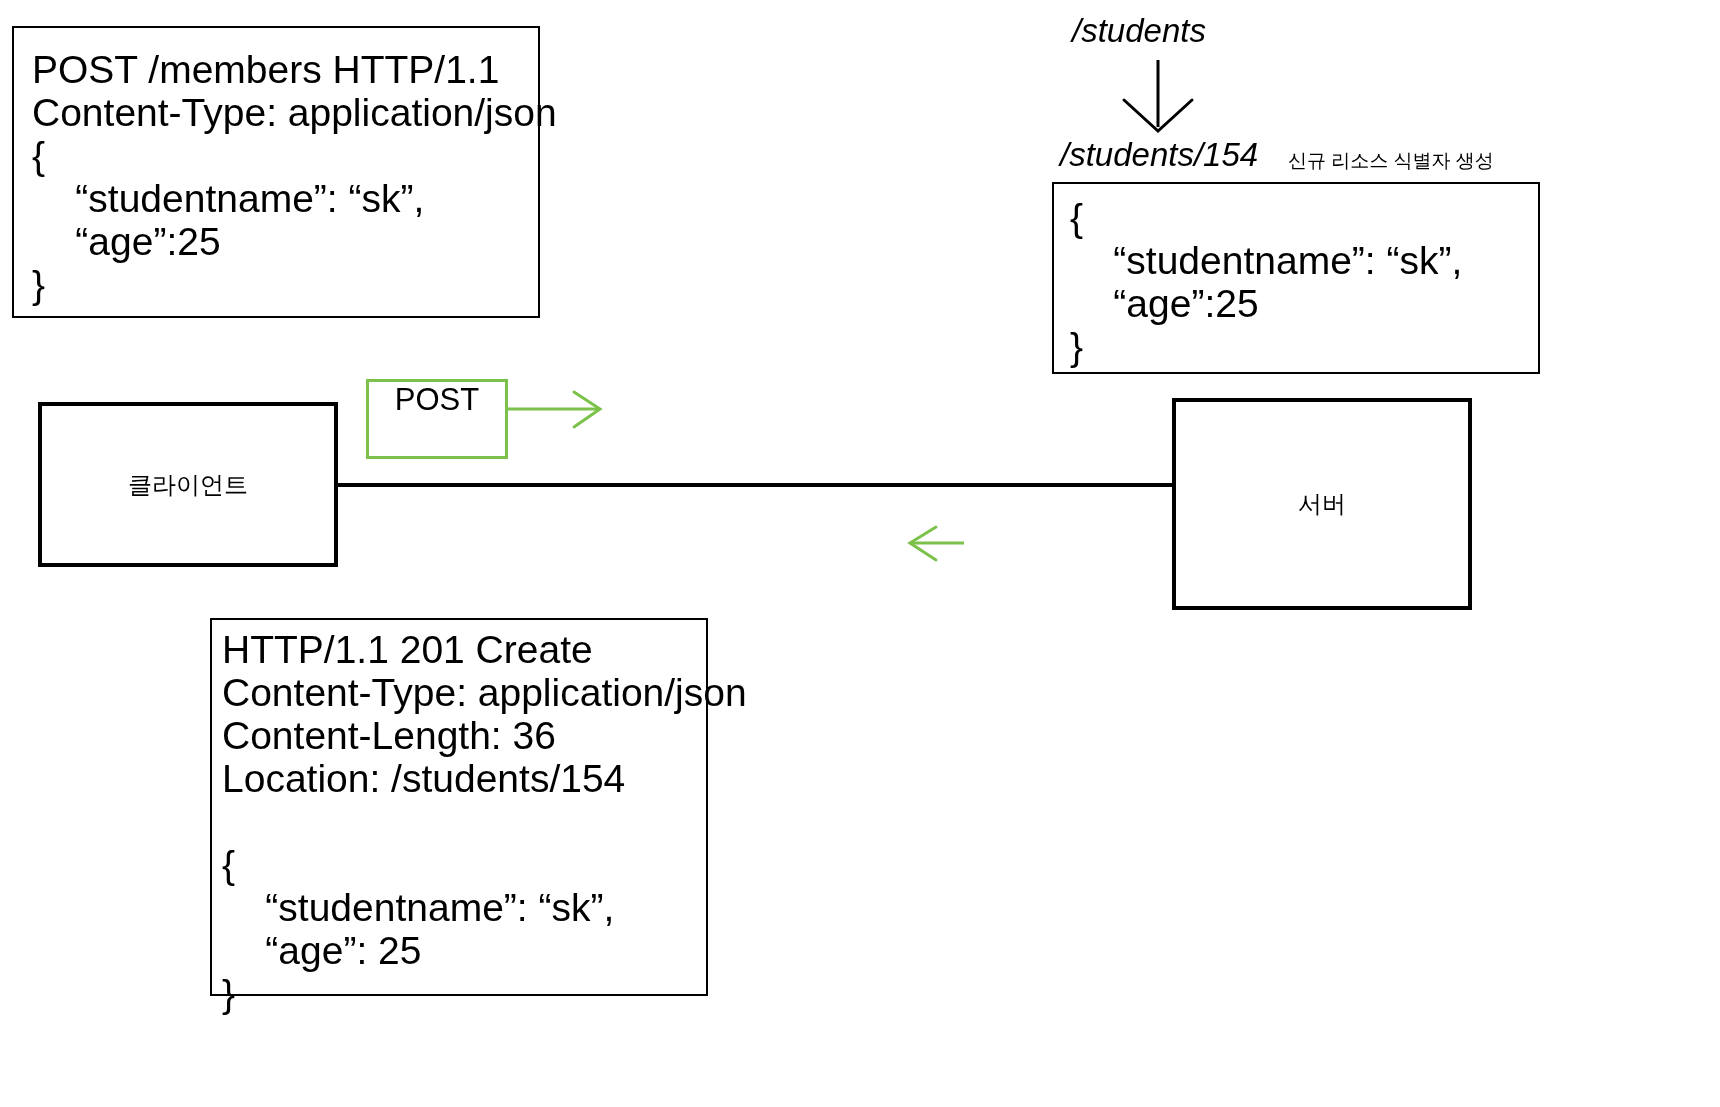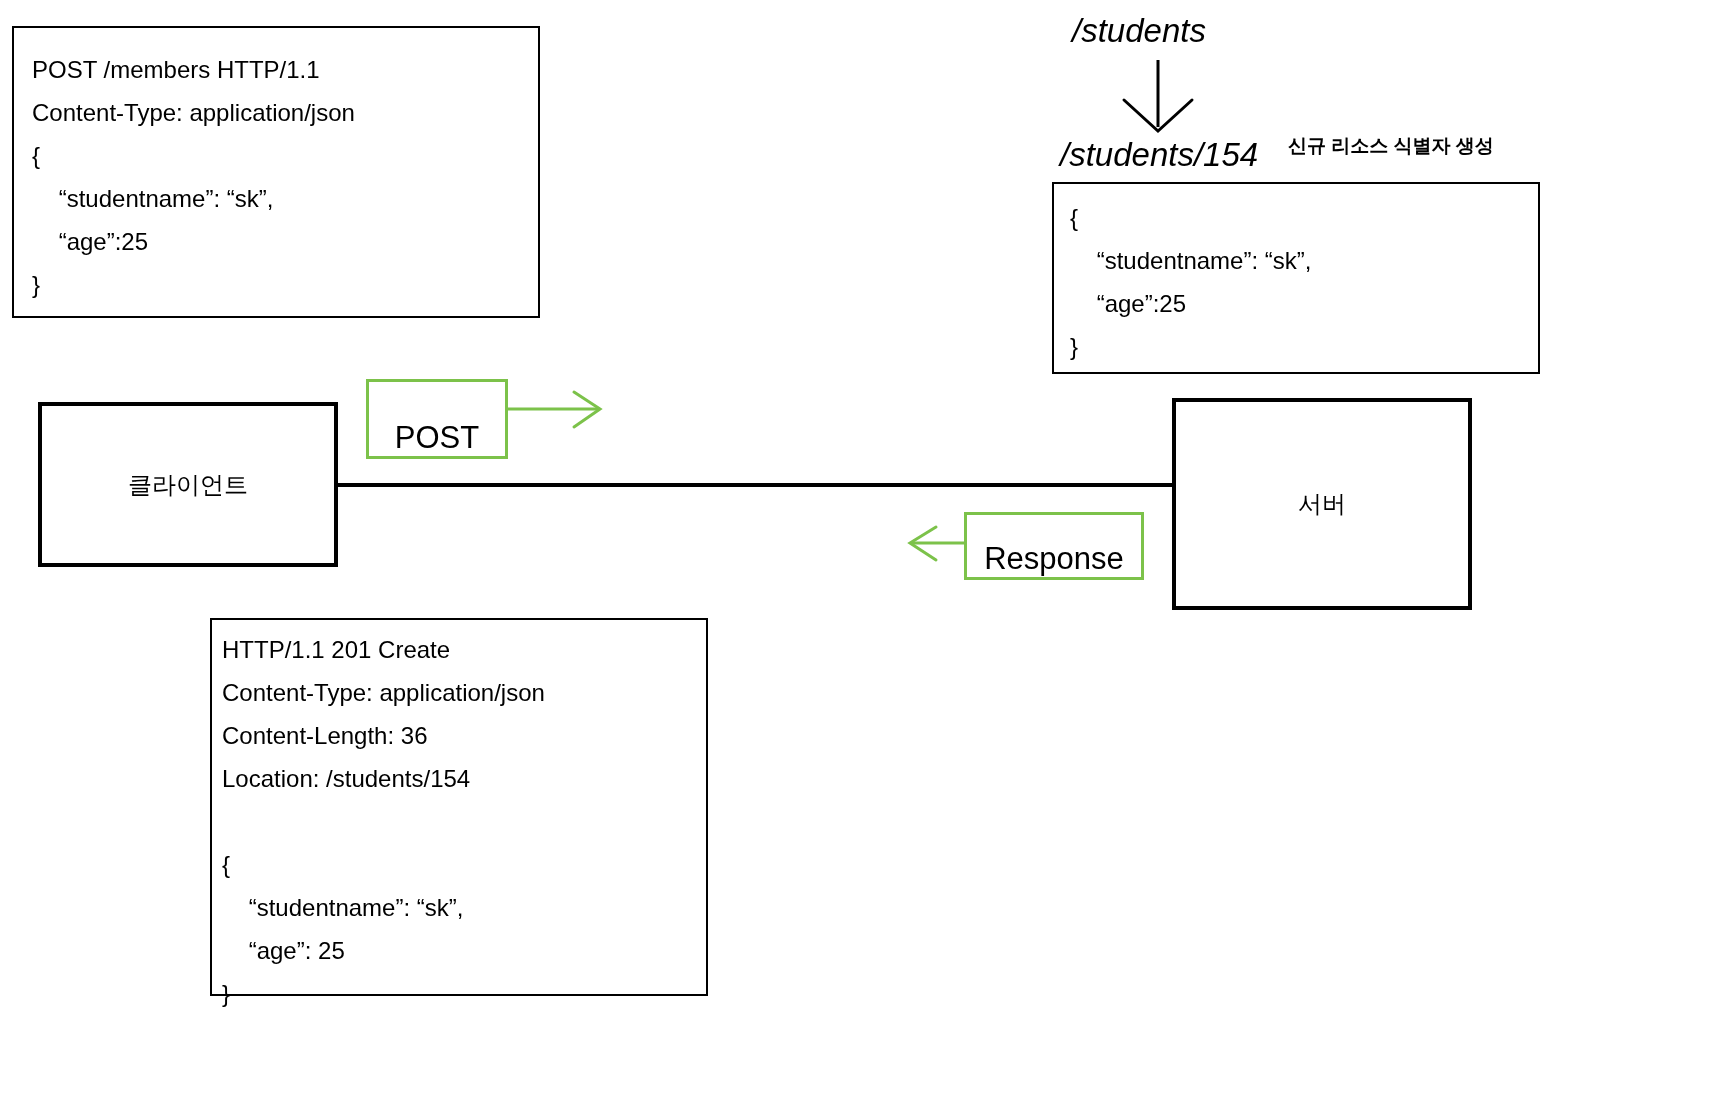--- a/index.html
+++ b/index.html
@@ -19,21 +19,21 @@
 
   .msg-box {
     position: absolute;
     border: 2px solid #000000;
     background: #ffffff;
     box-sizing: border-box;
   }
   .msg-lines {
     position: absolute;
     white-space: pre;
-    font-size: 24px;
+    font-size: 39px;
     line-height: 43px;
     color: #000000;
   }
 
   .node-box {
     position: absolute;
     border: 4px solid #000000;
     background: #ffffff;
     box-sizing: border-box;
     display: flex;
@@ -44,21 +44,21 @@
     font-size: 24px;
     color: #000000;
   }
 
   .tag-box {
     position: absolute;
     border: 3px solid #7cc24a;
     background: #ffffff;
     box-sizing: border-box;
     display: flex;
-    align-items: flex-end;
+    align-items: flex-start;
     justify-content: center;
   }
   .tag-label {
     font-size: 31px;
     color: #000000;
   }
 
   .wire {
     position: absolute;
     background: #000000;
@@ -98,21 +98,21 @@
 Content-Type: application/json
 {
     “studentname”: “sk”,
     “age”:25
 }</div>
 
   <div class="uri-text" style="left:1072px; top:12px;">/students</div>
 
   <div class="uri-text" style="left:1032px; top:136px;margin-left:28px;">/students/154</div>
 
-  <div class="anno-text" style="left:1288px; top:133px;font-weight:bold;">신규 리소스 식별자 생성</div>
+  <div class="anno-text" style="left:1288px; top:148px;">신규 리소스 식별자 생성</div>
 
   <div class="msg-box" style="left:1052px; top:182px; width:488px; height:192px;">
   </div>
   <div class="msg-lines" style="left:1070px; top:196px;">{
     “studentname”: “sk”,
     “age”:25
 }</div>
 
   <div class="wire" style="left:336px; top:483px; width:840px; height:4px;"></div>
 
@@ -121,23 +121,20 @@
   </div>
 
   <div class="node-box" style="left:1172px; top:398px; width:300px; height:212px;">
     <span class="node-label">서버</span>
   </div>
 
   <div class="tag-box" style="left:366px; top:379px; width:142px; height:80px;">
     <span class="tag-label">POST</span>
   </div>
 
-  <div class="tag-box" style="left:964px; top:512px; width:180px; height:68px;">
-    <span class="tag-label">Response</span>
-  </div>
 
   <div class="msg-box" style="left:210px; top:618px; width:498px; height:378px;">
   </div>
   <div class="msg-lines" style="left:222px; top:628px;">HTTP/1.1 201 Create
 Content-Type: application/json
 Content-Length: 36
 Location: /students/154
 
 {
     “studentname”: “sk”,

